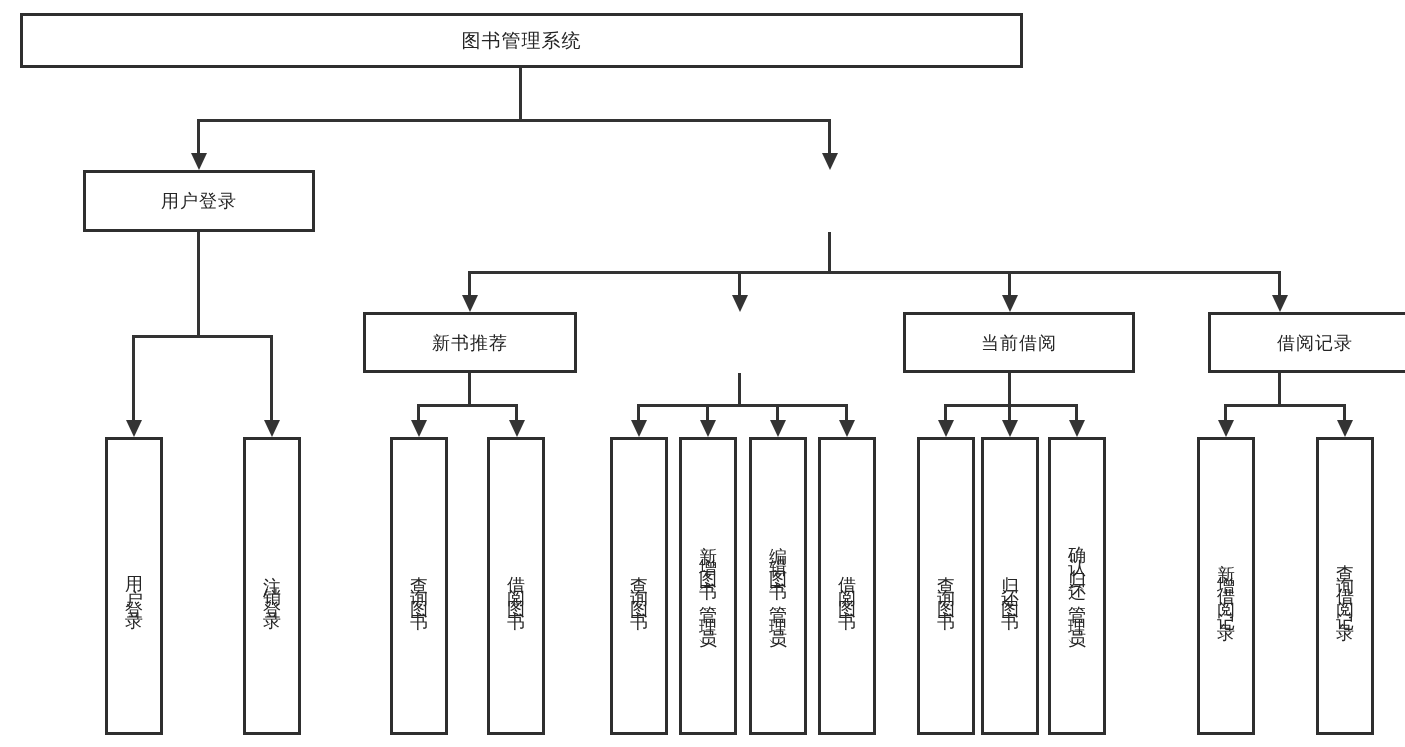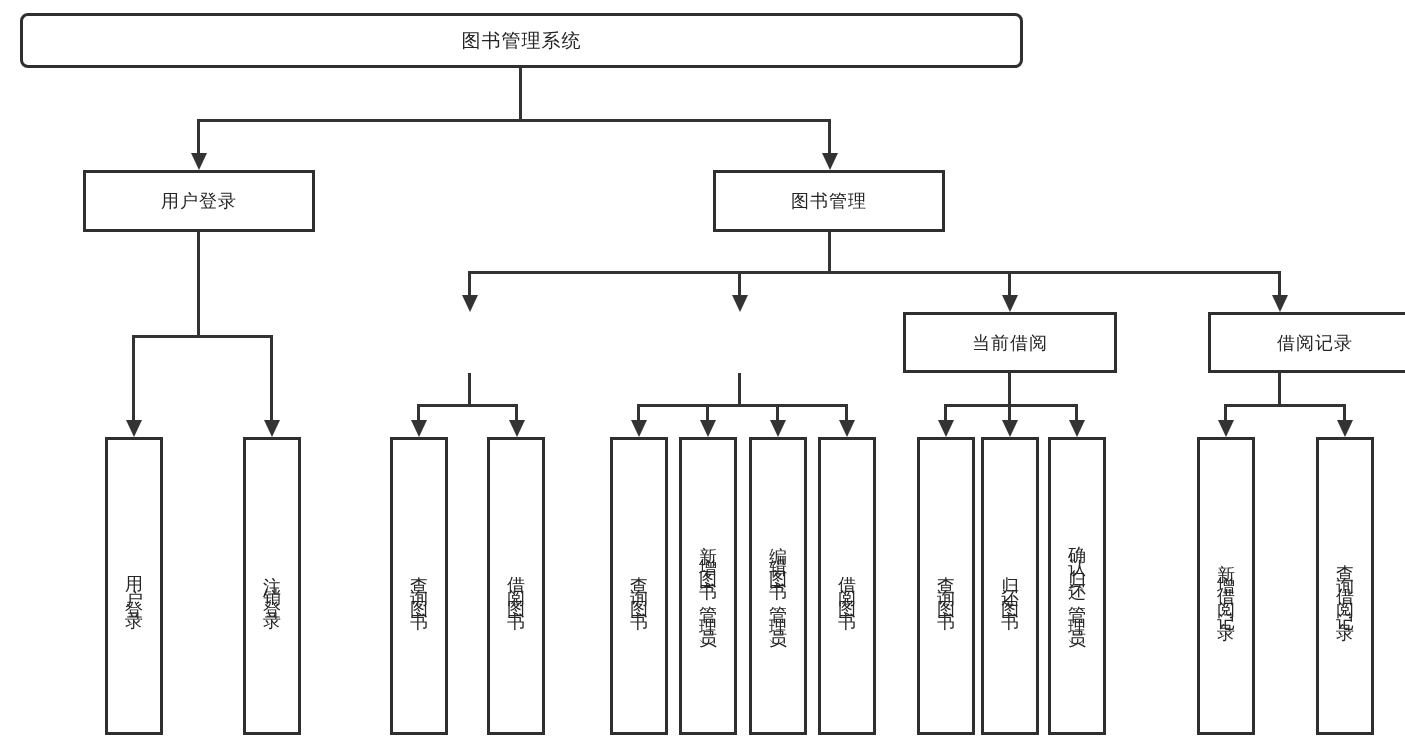--- a/index.html
+++ b/index.html
@@ -16,21 +16,21 @@
     background:#ffffff;
     border:3px solid #2f2f2f;
     display:flex;
     align-items:center;
     justify-content:center;
     color:#252525;
     font-size:18px;
     letter-spacing:1px;
     z-index:2;
   }
-  .box.root{font-size:19px;border-radius:8px;}
+  .box.root{font-size:19px;}
   .box.v span{
     writing-mode:vertical-rl;
     text-orientation:mixed;
     letter-spacing:12px;
     line-height:1;
   }
   .hline,.vline{
     position:absolute;
     background:#333333;
     z-index:1;
@@ -68,43 +68,43 @@
   <div class="vline" style="left:519px;top:68px;height:54px"></div>
   <div class="hline" style="left:197px;top:119px;width:634px"></div>
   <div class="vline" style="left:197px;top:119px;height:36px"></div>
   <div class="arrow" style="left:191px;top:153px"></div>
   <div class="vline" style="left:828px;top:119px;height:36px"></div>
   <div class="arrow" style="left:822px;top:153px"></div>
 
   <div class="box" style="left:83px;top:170px;width:232px;height:62px">
     <span>用户登录</span>
   </div>
-  <div class="box" style="left:713px;top:170px;width:232px;height:62px">
-    <span>图书管理</span>
-  </div>
 
   <div class="vline" style="left:197px;top:232px;height:106px"></div>
   <div class="hline" style="left:132px;top:335px;width:141px"></div>
   <div class="vline" style="left:132px;top:335px;height:87px"></div>
   <div class="arrow" style="left:126px;top:420px"></div>
   <div class="vline" style="left:270px;top:335px;height:87px"></div>
   <div class="arrow" style="left:264px;top:420px"></div>
 
   <div class="vline" style="left:828px;top:232px;height:42px"></div>
   <div class="hline" style="left:468px;top:271px;width:813px"></div>
   <div class="vline" style="left:468px;top:271px;height:26px"></div>
   <div class="arrow" style="left:462px;top:295px"></div>
   <div class="vline" style="left:738px;top:271px;height:26px"></div>
   <div class="arrow" style="left:732px;top:295px"></div>
   <div class="vline" style="left:1008px;top:271px;height:26px"></div>
   <div class="arrow" style="left:1002px;top:295px"></div>
   <div class="vline" style="left:1278px;top:271px;height:26px"></div>
   <div class="arrow" style="left:1272px;top:295px"></div>
 
-  <div class="box" style="left:903px;top:312px;width:214px;height:61px">
+  <div class="box" style="left:363px;top:312px;width:214px;height:61px">
+    <span>新书推荐</span>
+  </div>
+  <div class="box" style="left:903px;top:312px;width:232px;height:61px">
     <span>当前借阅</span>
   </div>
   <div class="box" style="left:1208px;top:312px;width:214px;height:61px">
     <span>借阅记录</span>
   </div>
 
   <div class="vline" style="left:468px;top:373px;height:34px"></div>
   <div class="hline" style="left:417px;top:404px;width:101px"></div>
   <div class="vline" style="left:417px;top:404px;height:18px"></div>
   <div class="arrow" style="left:411px;top:420px"></div>

